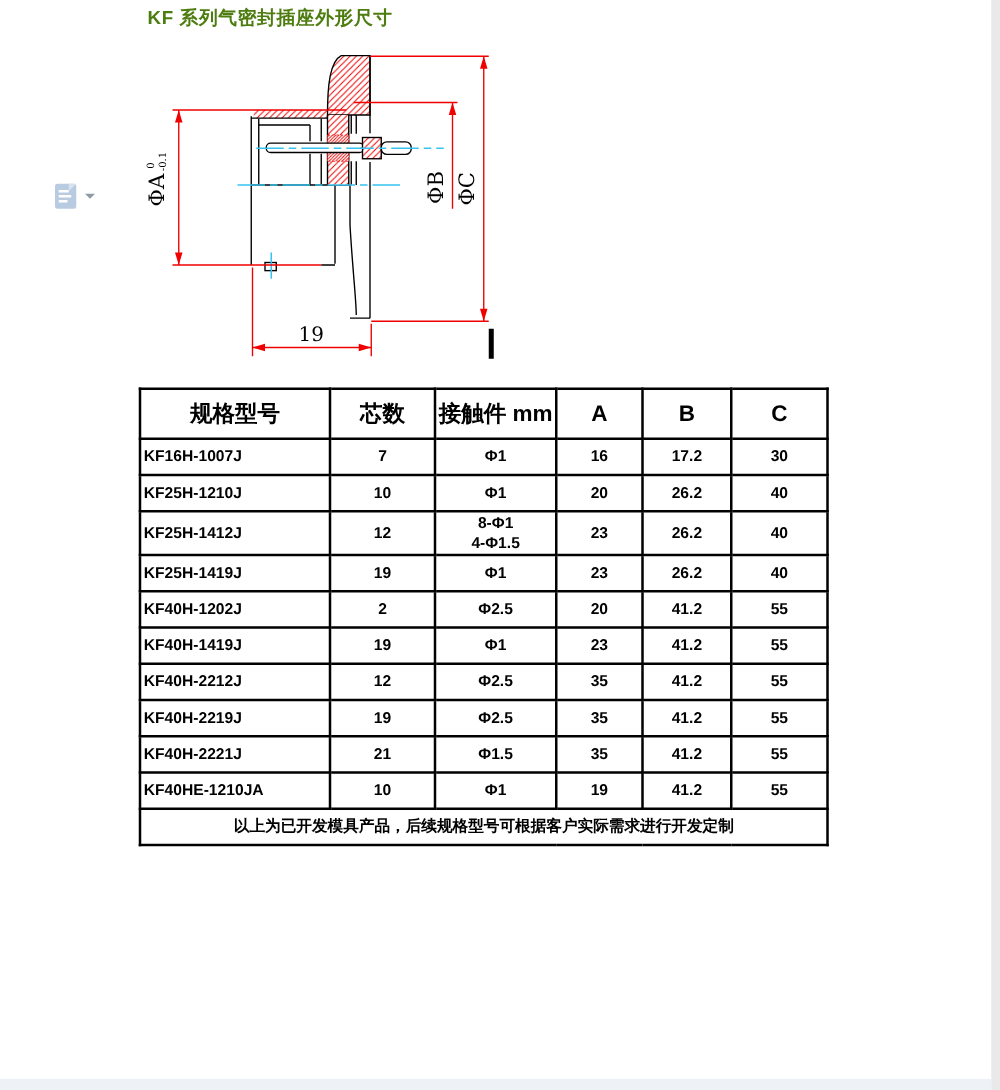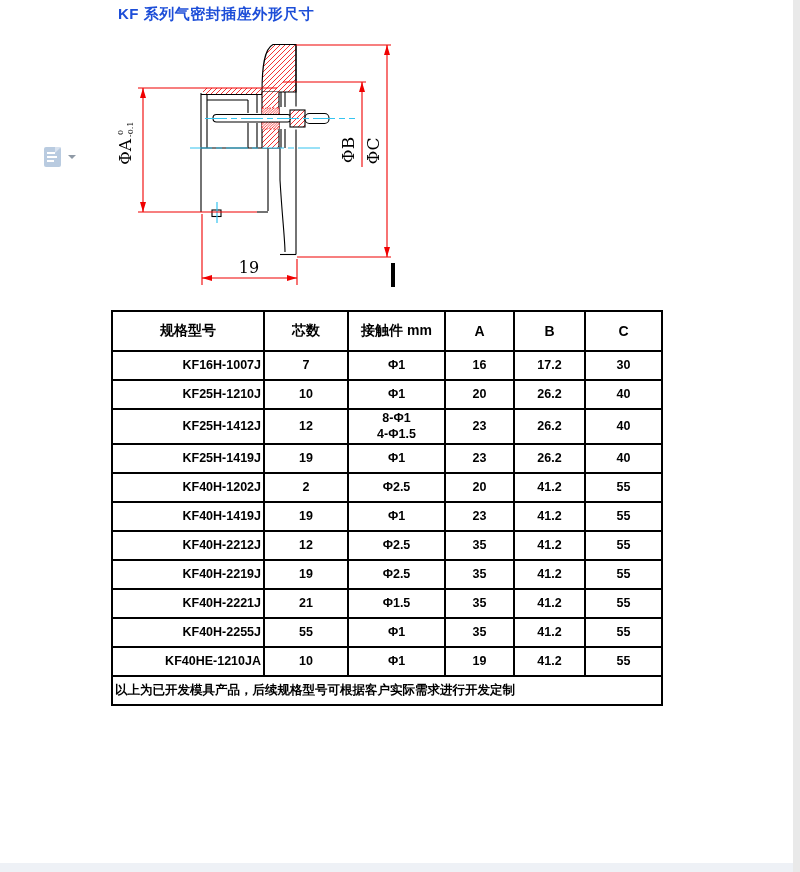--- a/index.html
+++ b/index.html
@@ -2,45 +2,45 @@
 <html><head>
 <meta charset="utf-8">
 <style>
   html,body{margin:0;padding:0;background:#fff;}
   .stage{position:relative;width:800px;height:872px;background:#ffffff;overflow:hidden;
          font-family:"Liberation Sans","DejaVu Sans",sans-serif;}
   
   .edge-right{position:absolute;left:793px;top:0;width:7px;height:872px;background:#e9e9e9;}
   .edge-bottom{position:absolute;left:0;top:863px;width:793px;height:9px;background:#eef1f6;z-index:9;}
 
-  .doc-title{position:absolute;left:118px;top:5px;font-size:15px;font-weight:bold;color:#1d4ed8;
+  .doc-title{position:absolute;left:118px;top:5px;font-size:15px;font-weight:bold;color:#4d7c0f;
              letter-spacing:0.5px;}
 
   
   .paste-wrap{position:absolute;left:44px;top:147px;width:34px;height:22px;}
   .paste-doc{position:absolute;left:0;top:0;width:17px;height:20px;background:#b9cbe0;border-radius:2px;}
   .paste-doc .fold{position:absolute;right:0;top:0;width:0;height:0;
       border-left:6px solid #d8e2ef;border-bottom:6px solid transparent;}
   .paste-doc .l{position:absolute;left:3px;height:2px;background:#ffffff;}
   .paste-caret{position:absolute;left:24px;top:8px;width:0;height:0;
       border-left:4px solid transparent;border-right:4px solid transparent;border-top:4px solid #8f9aa6;}
 
   
   .drawing{position:absolute;left:110px;top:30px;width:300px;height:260px;}
 
   
   table.spec{position:absolute;left:111px;top:310px;width:552px;border-collapse:collapse;
       table-layout:fixed;background:#fff;}
   table.spec td,table.spec th{border:2px solid #000;padding:0 2px;color:#000;
       font-family:"Liberation Sans","DejaVu Sans",sans-serif;}
-  table.spec th{height:38px;font-size:14px;font-weight:bold;text-align:center;}
+  table.spec th{height:38px;font-size:18px;font-weight:bold;text-align:center;}
   table.spec td{height:27px;font-size:12.5px;font-weight:bold;white-space:pre-line;line-height:1.3;}
-  td.model{text-align:right;padding-left:9px;}
+  td.model{text-align:left;padding-left:9px;}
   td.num{text-align:center;}
-  td.tablefoot{height:32px;text-align:left;font-size:13.5px;font-weight:bold;}
+  td.tablefoot{height:32px;text-align:center;font-size:13.5px;font-weight:bold;}
   .caret-cursor{position:absolute;left:391px;top:263px;width:4px;height:24px;background:#000;}
 </style>
 </head>
 <body>
 
 <div class="stage">
 
   <div class="doc-title">KF 系列气密封插座外形尺寸</div>
 
   <div class="paste-wrap">
@@ -255,28 +255,20 @@
         </tr>
         <tr>
           <td class="model">KF40H-2221J</td>
           <td class="num">21</td>
           <td class="num">Φ1.5</td>
           <td class="num">35</td>
           <td class="num">41.2</td>
           <td class="num">55</td>
         </tr>
         <tr>
-          <td class="model">KF40H-2255J</td>
-          <td class="num">55</td>
-          <td class="num">Φ1</td>
-          <td class="num">35</td>
-          <td class="num">41.2</td>
-          <td class="num">55</td>
-        </tr>
-        <tr>
           <td class="model">KF40HE-1210JA</td>
           <td class="num">10</td>
           <td class="num">Φ1</td>
           <td class="num">19</td>
           <td class="num">41.2</td>
           <td class="num">55</td>
         </tr>
       </tbody>
     <tfoot>
       <tr>

